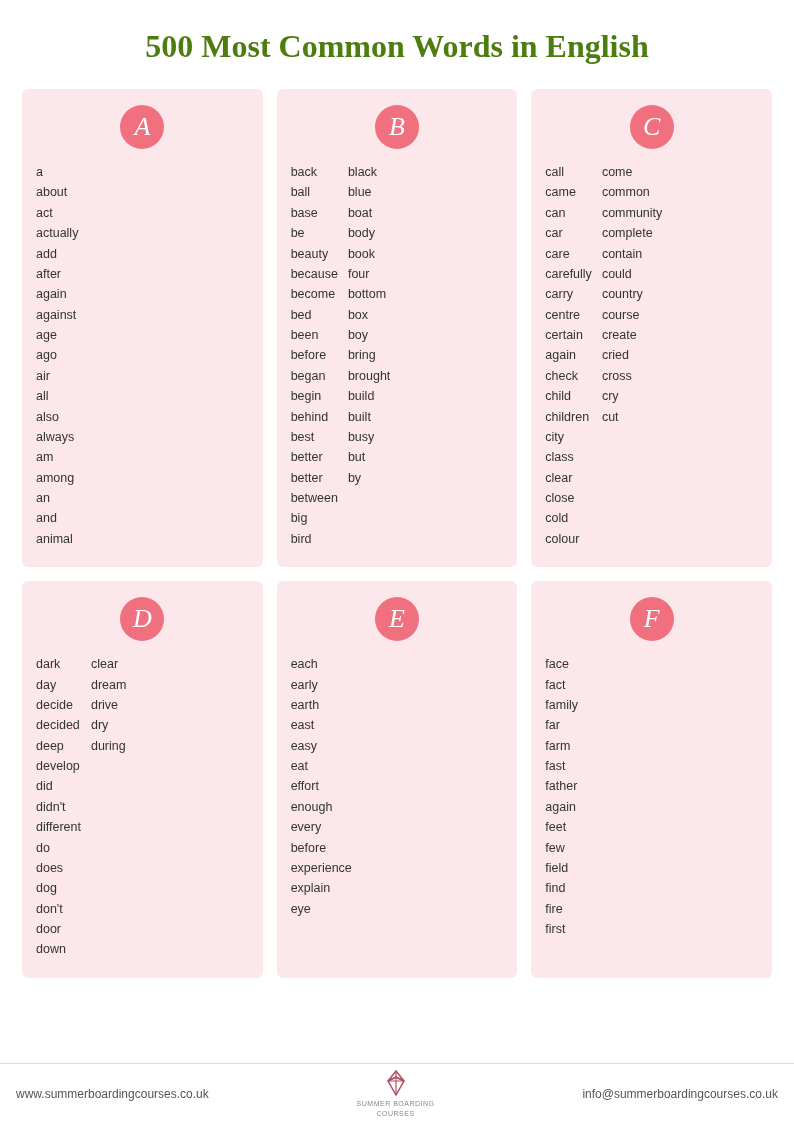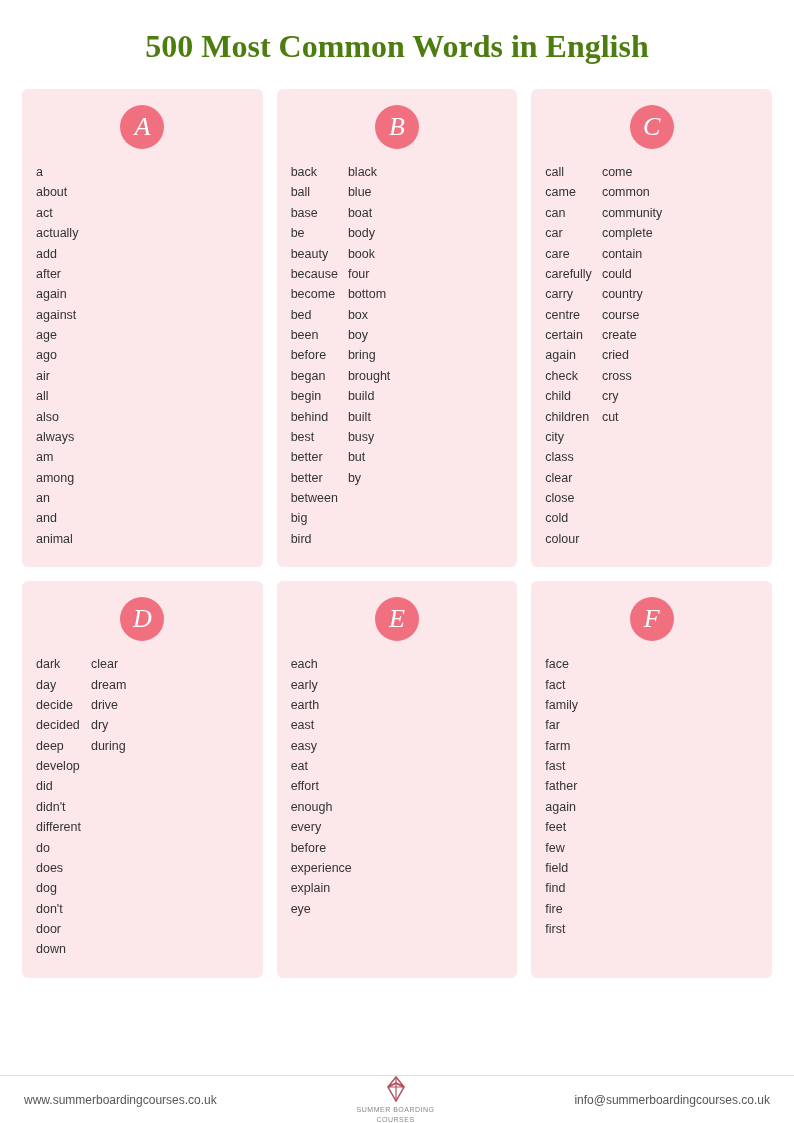--- a/index.html
+++ b/index.html
@@ -67,26 +67,26 @@
       line-height: 1.55;
       color: #333;
       font-family: Arial, sans-serif;
     }
 
     .footer {
       position: absolute;
       bottom: 0;
       left: 0;
       right: 0;
-      height: 48px;
+      height: 60px;
       border-top: 1px solid #ddd;
       display: flex;
       align-items: center;
       justify-content: space-between;
-      padding: 0 24px;
+      padding: 0 16px;
       background: #fff;
     }
 
     .footer-text {
       font-size: 12px;
       color: #555;
       font-family: Arial, sans-serif;
     }
 
     .footer-logo {

